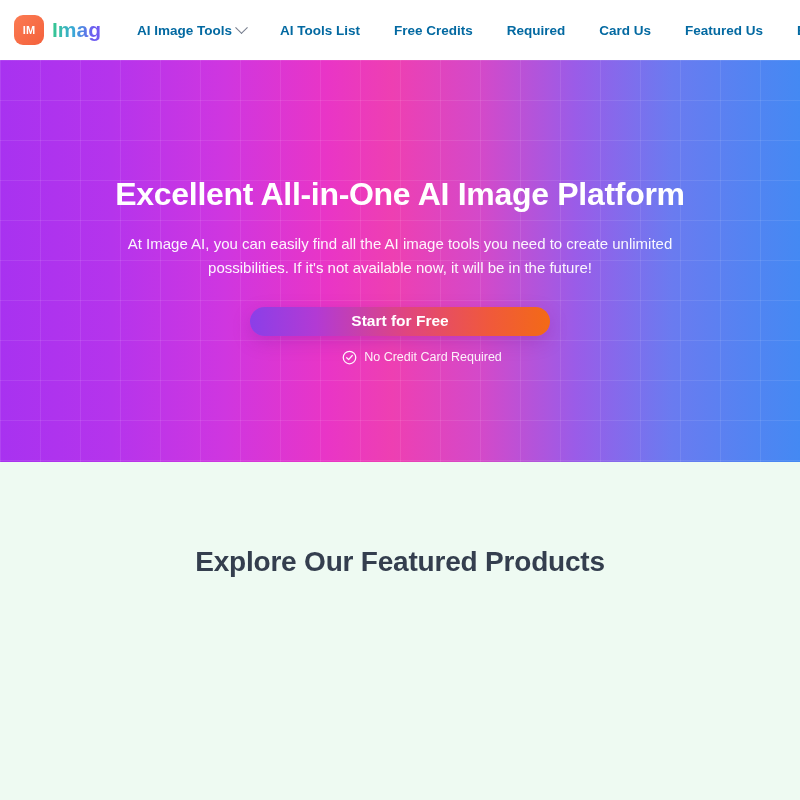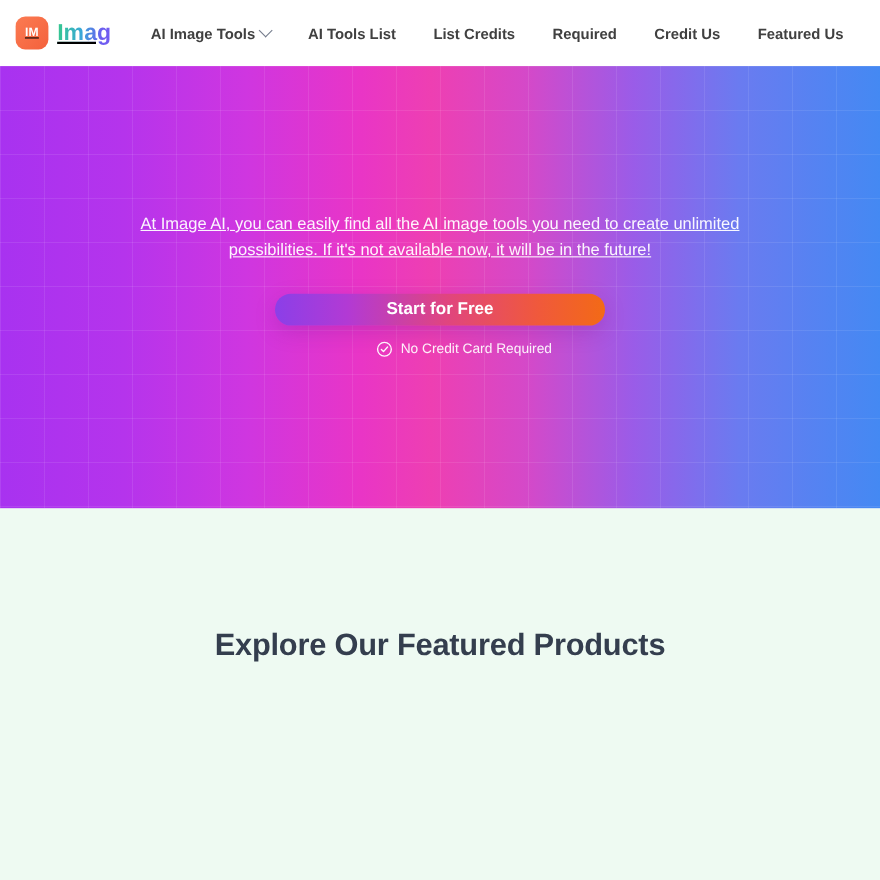--- a/index.html
+++ b/index.html
@@ -21,21 +21,20 @@
     z-index:5;
   }
   .brand{
     display:flex;
     align-items:center;
     gap:8px;
     width:86px;
     height:47px;
     overflow:hidden;
     flex:0 0 auto;
-    text-decoration:underline;
   }
   .brand-badge{
     width:30px; height:30px;
     flex:0 0 auto;
     border-radius:9px;
     background:linear-gradient(135deg,#fb7b52 0%,#f4613c 100%);
     color:#fff;
     font-size:11px;
     font-weight:bold;
     letter-spacing:.2px;
@@ -62,21 +61,21 @@
     flex:1 1 auto;
     gap:0px;
     margin-left:20px;
   }
   .nav-item{
     display:flex;
     align-items:center;
     gap:5px;
     font-size:13.5px;
     font-weight:bold;
-    color:#404040;
+    color:#0369a1;
     padding:0 17px;
     white-space:nowrap;
     cursor:pointer;
   }
   .chev{
     display:inline-block;
     width:9px; height:9px;
     border-right:1.4px solid #5d6679;
     border-bottom:1.4px solid #5d6679;
     transform:rotate(45deg) translate(-2px,-2px);
@@ -122,21 +121,20 @@
     line-height:1.25;
   }
   .hero-sub{
     margin-top:18px;
     font-size:15px;
     line-height:1.62;
     color:rgba(255,255,255,.95);
     max-width:560px;
     margin-left:auto;
     margin-right:auto;
-    text-decoration:underline;
   }
   .cta-wrap{ margin-top:26px; }
   .cta-button{
     display:inline-flex;
     align-items:center;
     justify-content:center;
     width:300px;
     height:29px;
     border:none;
     border-radius:21px;
@@ -162,21 +160,21 @@
     width:15px;height:15px;
     flex:0 0 auto;
     display:block;
   }
 
   
   .featured{
     height:338px;
     background:#eefaf2;
     text-align:center;
-    padding-top:108px;
+    padding-top:84px;
   }
   .featured h2{
     font-size:28px;
     font-weight:bold;
     color:#343e4e;
     letter-spacing:-.2px;
   }
 </style>
 </head>
 <body>
@@ -193,48 +191,49 @@
     <div class="nav-item">
       <span>AI Image Tools</span>
       <span class="chev"></span>
     </div>
 
     <div class="nav-item">
       <span>AI Tools List</span>
     </div>
 
     <div class="nav-item">
-      <span>List Credits</span>
+      <span>Free Credits</span>
     </div>
 
     <div class="nav-item">
       <span>Required</span>
     </div>
 
     <div class="nav-item">
-      <span>Credit Us</span>
+      <span>Card Us</span>
     </div>
 
     <div class="nav-item">
       <span>Featured Us</span>
     </div>
 
     <div class="nav-item">
       <span>Blog</span>
 
     </div>
 
   </nav>
 
 </header>
 
 <section class="hero">
   <div class="hero-grid"></div>
 
   <div class="hero-inner">
+    <h1 class="hero-title">Excellent All-in-One AI Image Platform</h1>
 
     <p class="hero-sub">At Image AI, you can easily find all the AI image tools you need to create unlimited possibilities. If it's not available now, it will be in the future!</p>
 
     <div class="cta-wrap">
       <button class="cta-button">Start for Free</button>
     </div>
 
     <div class="cta-note">
       <svg class="check-ring" viewBox="0 0 24 24" fill="none" stroke="rgba(255,255,255,.95)" stroke-width="2" stroke-linecap="round" stroke-linejoin="round">
         <circle cx="12" cy="12" r="10"></circle>

